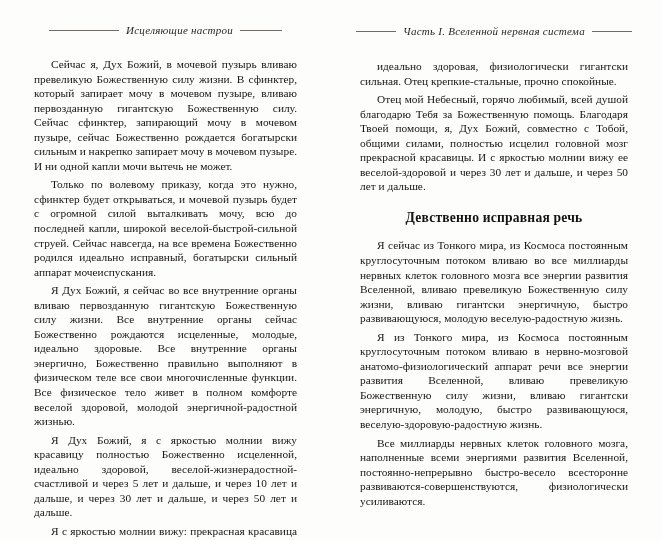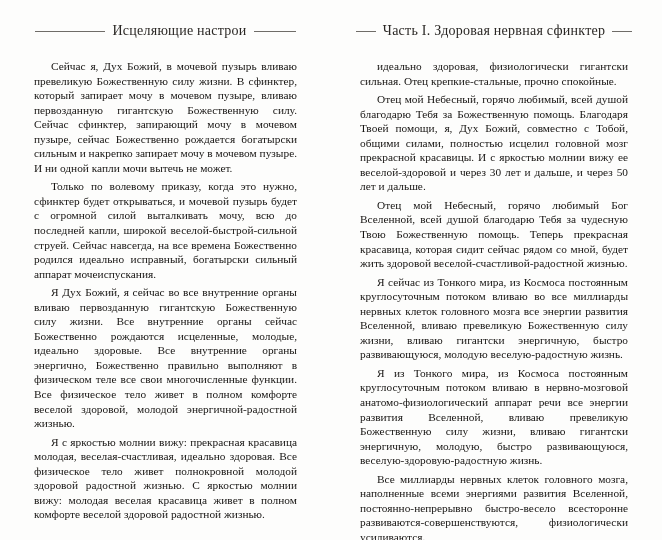--- a/index.html
+++ b/index.html
@@ -46,24 +46,25 @@
     margin-bottom: 17px;
   }
   .rule {
     flex: 1 1 auto;
     height: 0;
     border-top: 1px solid #6f6c68;
     max-width: 70px;
   }
   .rule-short { max-width: 42px; }
   .head-text {
-    font-size: 14px;
+    font-size: 11px;
     letter-spacing: 0.25px;
     white-space: nowrap;
     color: #2a2724;
+    font-style: italic;
   }
 
   
   .body-col {
     flex: 1 1 auto;
     font-size: 11.35px;
     line-height: 14.55px;
     text-align: justify;
     text-justify: inter-word;
     hyphens: manual;
@@ -95,39 +96,40 @@
     <div class="running-head">
       <span class="rule"></span>
       <span class="head-text">Исцеляющие настрои</span>
       <span class="rule rule-short"></span>
     </div>
 
     <div class="body-col">
       <p>Сейчас я, Дух Божий, в мочевой пузырь вливаю превеликую Божественную силу жизни. В сфинктер, который запирает мочу в мочевом пузыре, вливаю первозданную гигантскую Божественную силу. Сейчас сфинктер, запирающий мочу в мочевом пузыре, сейчас Божественно рождается богатырски сильным и накрепко запирает мочу в мочевом пузыре. И ни одной капли мочи вытечь не может.</p>
       <p>Только по волевому приказу, когда это нужно, сфинктер будет открываться, и мочевой пузырь будет с огромной силой выталкивать мочу, всю до последней капли, широкой веселой-быстрой-сильной струей. Сейчас навсегда, на все времена Божественно родился идеально исправный, богатырски сильный аппарат мочеиспускания.</p>
       <p>Я Дух Божий, я сейчас во все внутренние органы вливаю первозданную гигантскую Божественную силу жизни. Все внутренние органы сейчас Божественно рождаются исцеленные, молодые, идеально здоровые. Все внутренние органы энергично, Божественно правильно выполняют в физическом теле все свои многочисленные функции. Все физическое тело живет в полном комфорте веселой здоровой, молодой энергичной-радостной жизнью.</p>
+      <p>Я Дух Божий, я с яркостью молнии вижу красавицу полностью Божественно исцеленной, идеально здоровой, веселой-жизнерадостной-счастливой и через 5 лет и дальше, и через 10 лет и дальше, и через 30 лет и дальше, и через 50 лет и дальше.</p>
       <p>Я с яркостью молнии вижу: прекрасная красавица молодая, веселая-счастливая, идеально здоровая. Все физическое тело живет полнокровной молодой здоровой радостной жизнью. С яркостью молнии вижу: молодая веселая красавица живет в полном комфорте веселой здоровой радостной жизнью.</p>
 
     </div>
 
   </div>
 
   <div class="page page-right">
 
     <div class="running-head">
       <span class="rule rule-short"></span>
-      <span class="head-text">Часть I. Здоровая нервная сфинктер</span>
+      <span class="head-text">Часть I. Вселенной нервная система</span>
       <span class="rule"></span>
     </div>
 
     <div class="body-col">
       <p>идеально здоровая, физиологически гигантски сильная. Отец крепкие-стальные, прочно спокойные.</p>
       <p>Отец мой Небесный, горячо любимый, всей душой благодарю Тебя за Божественную помощь. Благодаря Твоей помощи, я, Дух Божий, совместно с Тобой, общими силами, полностью исцелил головной мозг прекрасной красавицы. И с яркостью молнии вижу ее веселой-здоровой и через 30 лет и дальше, и через 50 лет и дальше.</p>
-      <p>Отец мой Небесный, горячо любимый Бог Вселенной, всей душой благодарю Тебя за чудесную Твою Божественную помощь. Теперь прекрасная красавица, которая сидит сейчас рядом со мной, будет жить здоровой веселой-счастливой-радостной жизнью.</p>
 
+      <h2 class="section-heading">Девственно исправная речь</h2>
 
       <p>Я сейчас из Тонкого мира, из Космоса постоянным круглосуточным потоком вливаю во все миллиарды нервных клеток головного мозга все энергии развития Вселенной, вливаю превеликую Божественную силу жизни, вливаю гигантски энергичную, быстро развивающуюся, молодую веселую-радостную жизнь.</p>
       <p>Я из Тонкого мира, из Космоса постоянным круглосуточным потоком вливаю в нервно-мозговой анатомо-физиологический аппарат речи все энергии развития Вселенной, вливаю превеликую Божественную силу жизни, вливаю гигантски энергичную, молодую, быстро развивающуюся, веселую-здоровую-радостную жизнь.</p>
       <p>Все миллиарды нервных клеток головного мозга, наполненные всеми энергиями развития Вселенной, постоянно-непрерывно быстро-весело всесторонне развиваются-совершенствуются, физиологически усиливаются.</p>
     </div>
 
   </div>
 
 </div>
 

